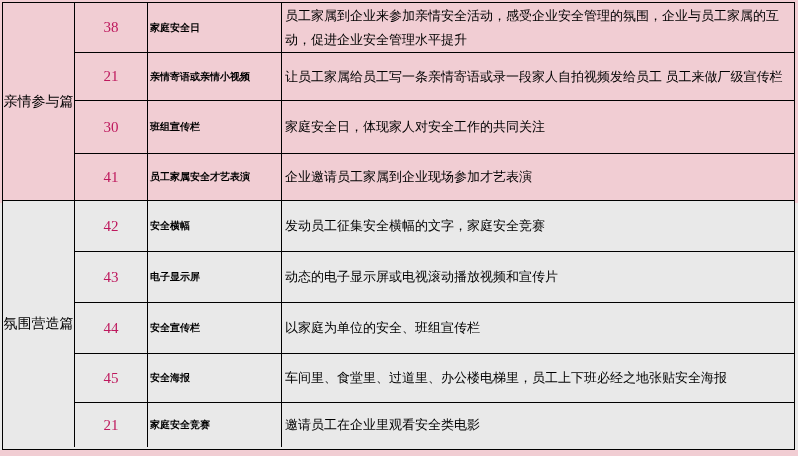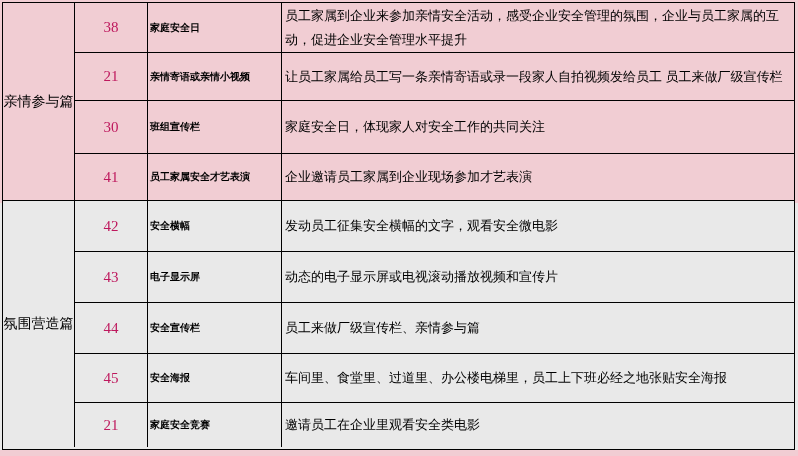--- a/index.html
+++ b/index.html
@@ -114,31 +114,31 @@
       <div class="cell desc-cell">企业邀请员工家属到企业现场参加才艺表演</div>
     </div>
   </div>
 
   <div class="section section-atmosphere">
     <div class="cell category-cell">氛围营造篇</div>
 
     <div class="table-row">
       <div class="cell no-cell">42</div>
       <div class="cell name-cell">安全横幅</div>
-      <div class="cell desc-cell">发动员工征集安全横幅的文字，观看安全微电影</div>
+      <div class="cell desc-cell">发动员工征集安全横幅的文字，家庭安全竞赛</div>
     </div>
     <div class="table-row">
       <div class="cell no-cell">43</div>
       <div class="cell name-cell">电子显示屏</div>
       <div class="cell desc-cell">动态的电子显示屏或电视滚动播放视频和宣传片</div>
     </div>
     <div class="table-row">
       <div class="cell no-cell">44</div>
       <div class="cell name-cell">安全宣传栏</div>
-      <div class="cell desc-cell">员工来做厂级宣传栏、亲情参与篇</div>
+      <div class="cell desc-cell">以家庭为单位的安全、班组宣传栏</div>
     </div>
     <div class="table-row">
       <div class="cell no-cell">45</div>
       <div class="cell name-cell">安全海报</div>
       <div class="cell desc-cell">车间里、食堂里、过道里、办公楼电梯里，员工上下班必经之地张贴安全海报</div>
     </div>
     <div class="table-row row-last">
       <div class="cell no-cell">21</div>
       <div class="cell name-cell">家庭安全竞赛</div>
       <div class="cell desc-cell">邀请员工在企业里观看安全类电影</div>

